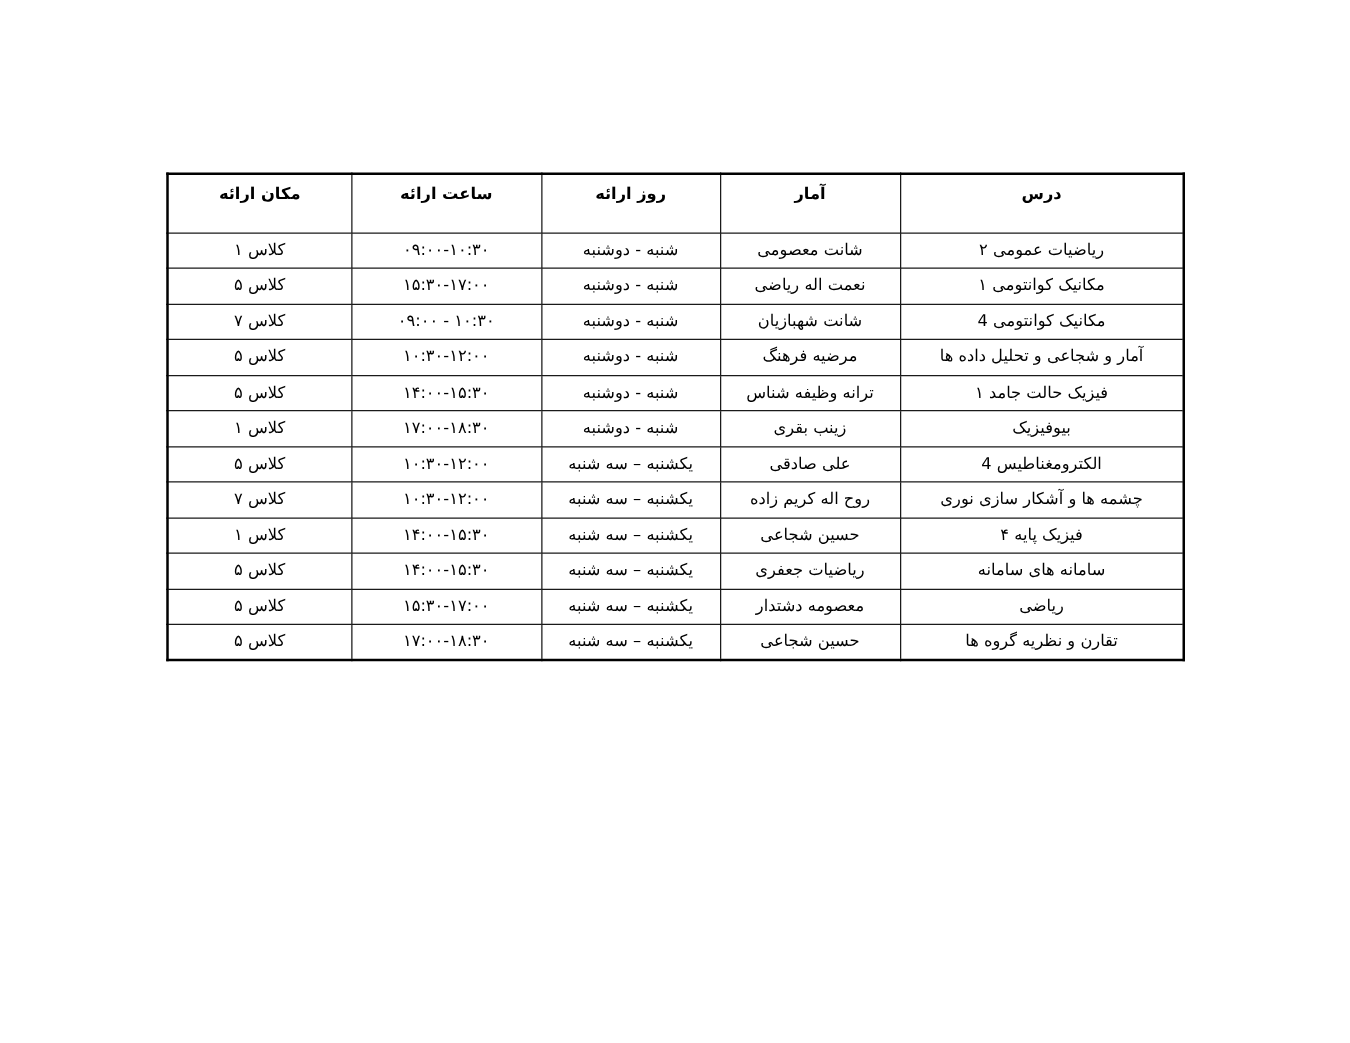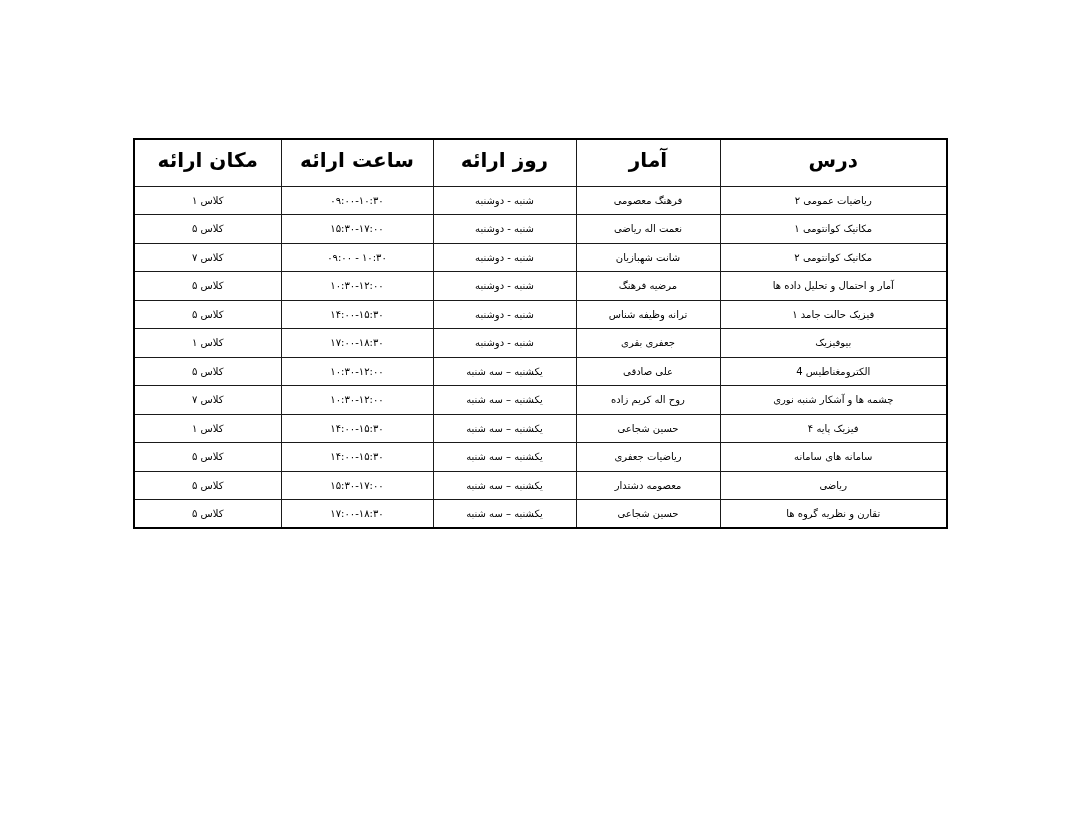--- a/index.html
+++ b/index.html
@@ -28,28 +28,28 @@
   }
   table.schedule th,
   table.schedule td {
     border: 1px solid #1a1a1a;
     text-align: center;
     overflow: hidden;
     white-space: nowrap;
   }
   table.schedule thead tr { height: 47px; }
   table.schedule th {
-    font-size: 20px;
+    font-size: 13px;
     font-weight: bold;
     vertical-align: top;
     padding-top: 8px;
   }
   table.schedule tbody tr { height: 28.5px; }
   table.schedule td {
-    font-size: 10px;
+    font-size: 13px;
     font-weight: normal;
     vertical-align: middle;
     padding: 0 4px;
   }
   table.schedule td.time-cell {
     direction: ltr; 
     margin-left: 22px;
   }
 </style>
 </head>
@@ -69,69 +69,69 @@
         <th>درس</th>
         <th>آمار</th>
         <th>روز ارائه</th>
         <th>ساعت ارائه</th>
         <th>مکان ارائه</th>
       </tr>
     </thead>
     <tbody>
         <tr>
       <td>ریاضیات عمومی ۲</td>
-      <td>فرهنگ معصومی</td>
+      <td>شانت معصومی</td>
       <td>شنبه - دوشنبه</td>
       <td class="time-cell">۰۹:۰۰-۱۰:۳۰</td>
       <td>کلاس ۱</td>
     </tr>
         <tr>
       <td>مکانیک کوانتومی ۱</td>
       <td>نعمت اله ریاضی</td>
       <td>شنبه - دوشنبه</td>
       <td class="time-cell">۱۵:۳۰-۱۷:۰۰</td>
       <td>کلاس ۵</td>
     </tr>
         <tr>
-      <td>مکانیک کوانتومی ۲</td>
+      <td>مکانیک کوانتومی 4</td>
       <td>شانت شهبازیان</td>
       <td>شنبه - دوشنبه</td>
       <td class="time-cell">۰۹:۰۰ - ۱۰:۳۰</td>
       <td>کلاس ۷</td>
     </tr>
         <tr>
-      <td>آمار و احتمال و تحلیل داده ها</td>
+      <td>آمار و شجاعی و تحلیل داده ها</td>
       <td>مرضیه فرهنگ</td>
       <td>شنبه - دوشنبه</td>
       <td class="time-cell">۱۰:۳۰-۱۲:۰۰</td>
       <td>کلاس ۵</td>
     </tr>
         <tr>
       <td>فیزیک حالت جامد ۱</td>
       <td>ترانه وظیفه شناس</td>
       <td>شنبه - دوشنبه</td>
       <td class="time-cell">۱۴:۰۰-۱۵:۳۰</td>
       <td>کلاس ۵</td>
     </tr>
         <tr>
       <td>بیوفیزیک</td>
-      <td>جعفری بقری</td>
+      <td>زینب بقری</td>
       <td>شنبه - دوشنبه</td>
       <td class="time-cell">۱۷:۰۰-۱۸:۳۰</td>
       <td>کلاس ۱</td>
     </tr>
         <tr>
       <td>الکترومغناطیس 4</td>
       <td>علی صادقی</td>
       <td>یکشنبه – سه شنبه</td>
       <td class="time-cell">۱۰:۳۰-۱۲:۰۰</td>
       <td>کلاس ۵</td>
     </tr>
         <tr>
-      <td>چشمه ها و آشکار شنبه نوری</td>
+      <td>چشمه ها و آشکار سازی نوری</td>
       <td>روح اله کریم زاده</td>
       <td>یکشنبه – سه شنبه</td>
       <td class="time-cell">۱۰:۳۰-۱۲:۰۰</td>
       <td>کلاس ۷</td>
     </tr>
         <tr>
       <td>فیزیک پایه ۴</td>
       <td>حسین شجاعی</td>
       <td>یکشنبه – سه شنبه</td>
       <td class="time-cell">۱۴:۰۰-۱۵:۳۰</td>

